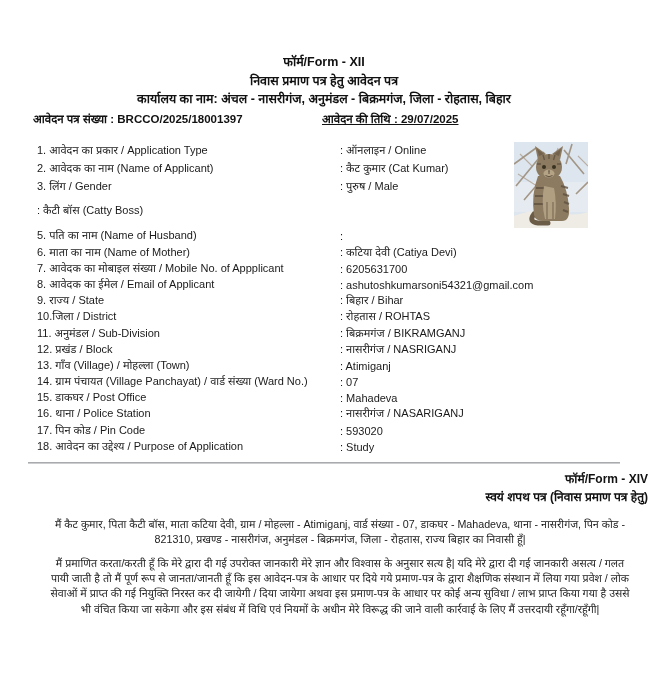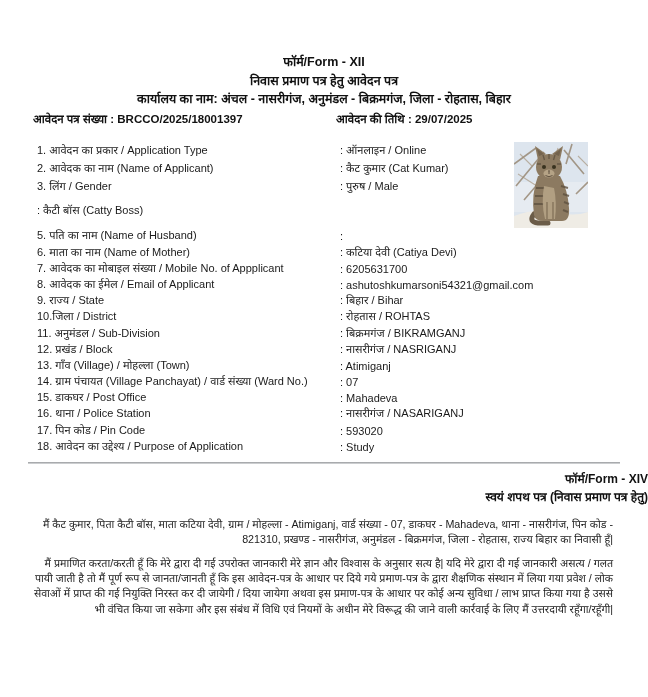--- a/index.html
+++ b/index.html
@@ -14,44 +14,44 @@
     border-radius:32px;
   }
   .hdr {
     position:absolute; top:53px; left:0; width:100%;
     text-align:center; font-weight:bold;
     font-size:12.5px; line-height:18.5px; color:#111;
   }
   .meta { position:absolute; top:111px; left:0; width:100%; height:16px;
           font-weight:bold; font-size:11.5px; color:#111;padding-left:24px; }
   .meta-no   { position:absolute; left:33px; top:0; white-space:nowrap; }
-  .meta-date { position:absolute; left:336px; top:0; white-space:nowrap; }
+  .meta-date { position:absolute; left:322px; top:0; white-space:nowrap;text-decoration:underline; }
 
   .items { position:absolute; top:139px; left:37px; width:578px;
            font-size:11px; color:#1a1a1a; }
   .item-row { display:flex; height:16.2px; align-items:flex-end; white-space:nowrap; }
   .item-row:nth-child(-n+3) { height:18px; }
   .item-row:nth-child(4) { margin-top:8px; }
   .item-row:nth-child(5) { margin-top:9px; }
   .item-label { flex:0 0 303px; overflow:visible; }
   .item-value { flex:1; }
 
   .photo-frame { position:absolute; left:514px; top:142px; width:74px; height:86px; }
   .photo-frame svg { display:block; width:100%; height:100%; }
 
   .divider { position:absolute; top:462px; left:28px; width:592px; height:2px;
              background:linear-gradient(#97999c,#dcdee0); }
 
   .hdr2 { position:absolute; top:471px; left:0; width:100%;
           text-align:right; font-weight:bold;
           font-size:12px; line-height:17.5px; color:#111; }
 
-  .para { position:absolute; left:27px; width:586px;
+  .para { position:absolute; left:47px; width:586px;
           font-size:10.7px; line-height:15.2px; color:#1c1c1c;
-          text-align:right; }
+          text-align:center; }
   .para-1 { top:517px; }
   .para-2 { top:556px; }
 </style>
 </head>
 <body>
 
 <div class="sheet">
 
   <div class="hdr">
     <div>फॉर्म/Form - XII</div>

